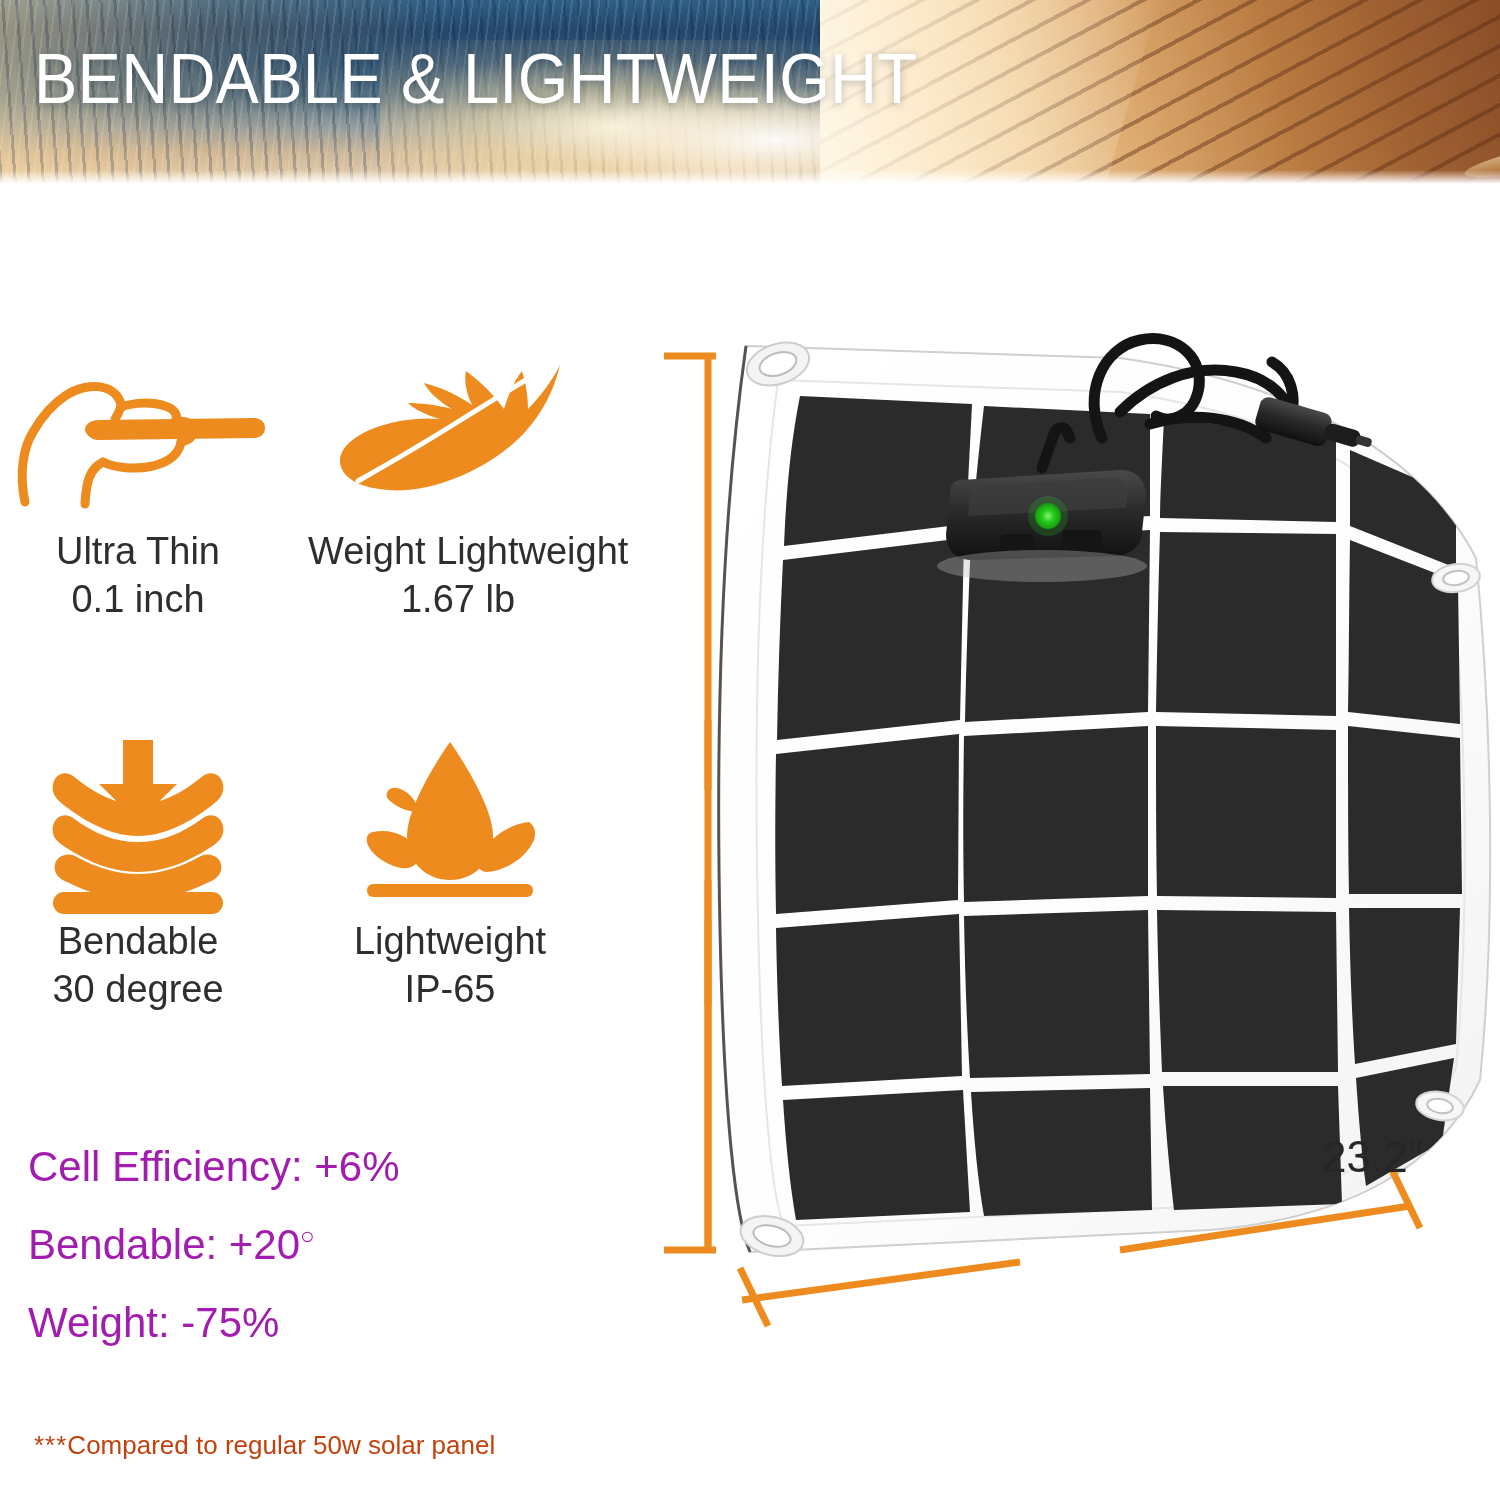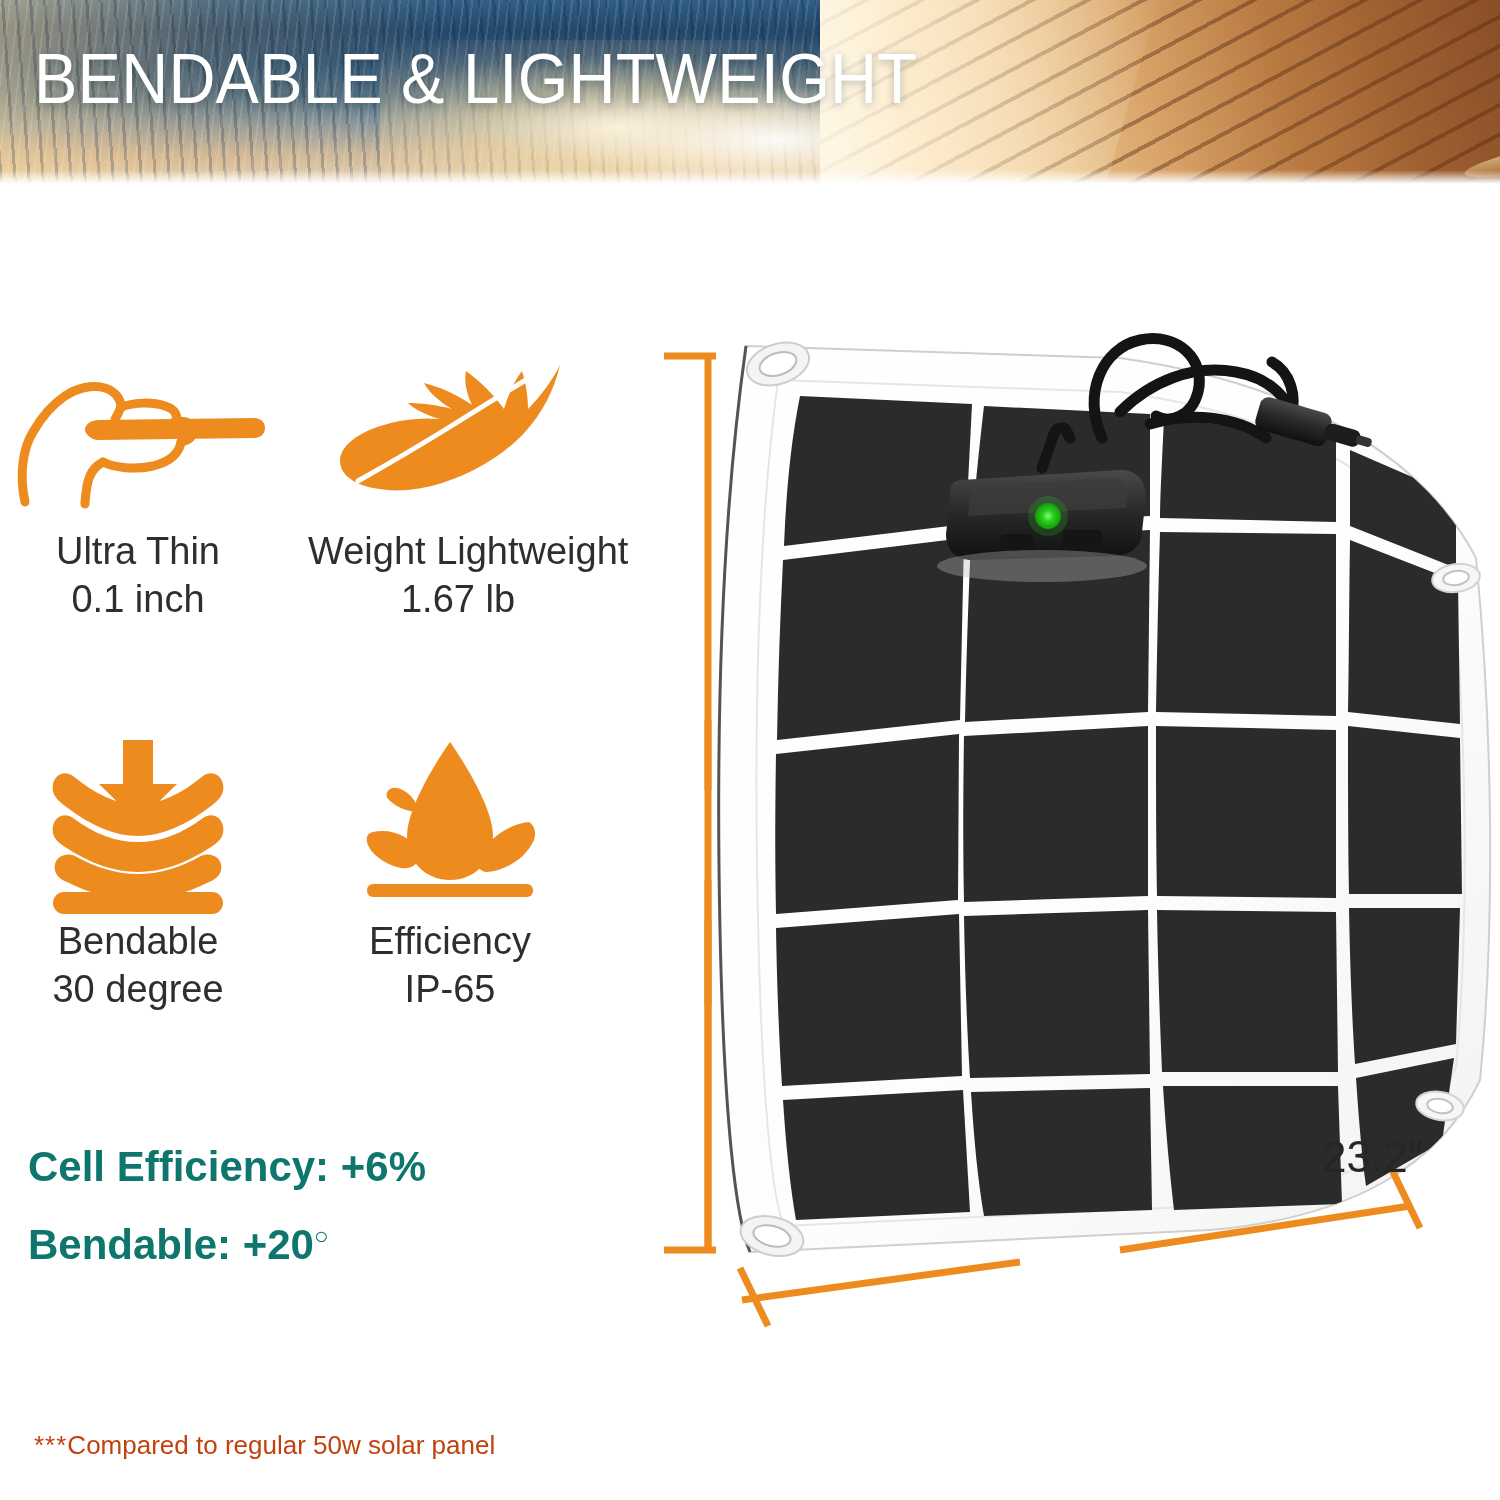--- a/index.html
+++ b/index.html
@@ -99,21 +99,21 @@
   .feature .fsub { font-size:38px; color:#2e2e2e; line-height:1.26; white-space:nowrap; }
 
   #feat-thin       { left:-12px;  top:352px; }
   #feat-light      { left:308px;  top:352px; }
   #feat-bend       { left:-12px;  top:742px; }
   #feat-water      { left:300px;  top:742px; }
 
   
   #specs { position:absolute; left:28px; top:1146px; width:560px; }
   .spec-row {
-    font-size:42px; color:#0f766e; line-height:1; margin-bottom:36px; white-space:nowrap;font-weight:bold;
+    font-size:42px; color:#a21caf; line-height:1; margin-bottom:36px; white-space:nowrap;
   }
   .spec-row sup { font-size:24px; vertical-align:super; }
   #footnote {
     position:absolute; left:34px; top:1430px;
     font-size:26px; color:#c2410c; white-space:nowrap;
   }
   #footnote .stars { letter-spacing:1px; }
 
   
   #product { position:absolute; left:650px; top:320px; width:850px; height:1010px; }
@@ -194,27 +194,28 @@
     <svg width="210" height="175" viewBox="0 0 210 175">
       <g fill="#ED8B1E">
         <path d="M105,2 C105,2 62,62 62,96 C62,122 81,140 105,140 C129,140 148,122 148,96 C148,62 105,2 105,2 Z"></path>
         <path d="M52,48 C62,50 72,60 74,72 C64,72 52,68 44,60 C38,54 44,46 52,48 Z"></path>
         <path d="M28,92 C46,88 66,96 74,112 C76,122 68,130 56,128 C38,124 24,112 22,102 C21,96 23,93 28,92 Z"></path>
         <path d="M184,82 C190,86 192,94 188,102 C180,118 162,130 142,132 C134,132 130,124 134,116 C144,98 164,84 184,82 Z"></path>
         <rect x="22" y="144" width="166" height="13" rx="6"></rect>
       </g>
     </svg>
   </div>
-  <div class="flabel">Efficiency</div>
+  <div class="flabel">Lightweight</div>
   <div class="fsub">IP-65</div>
 </div>
 
 <div id="specs">
   <div class="spec-row"><span>Cell Efficiency: +6%</span></div>
   <div class="spec-row"><span>Bendable: +20</span><sup>○</sup></div>
+  <div class="spec-row"><span>Weight: -75%</span></div>
 </div>
 
 <div id="footnote">
   <span class="stars">***</span><span>Compared to regular 50w solar panel</span>
 </div>
 
 <div id="product">
   <svg width="850" height="1010" viewBox="0 0 850 1010">
     <defs>
       <clipPath id="panelClip">

